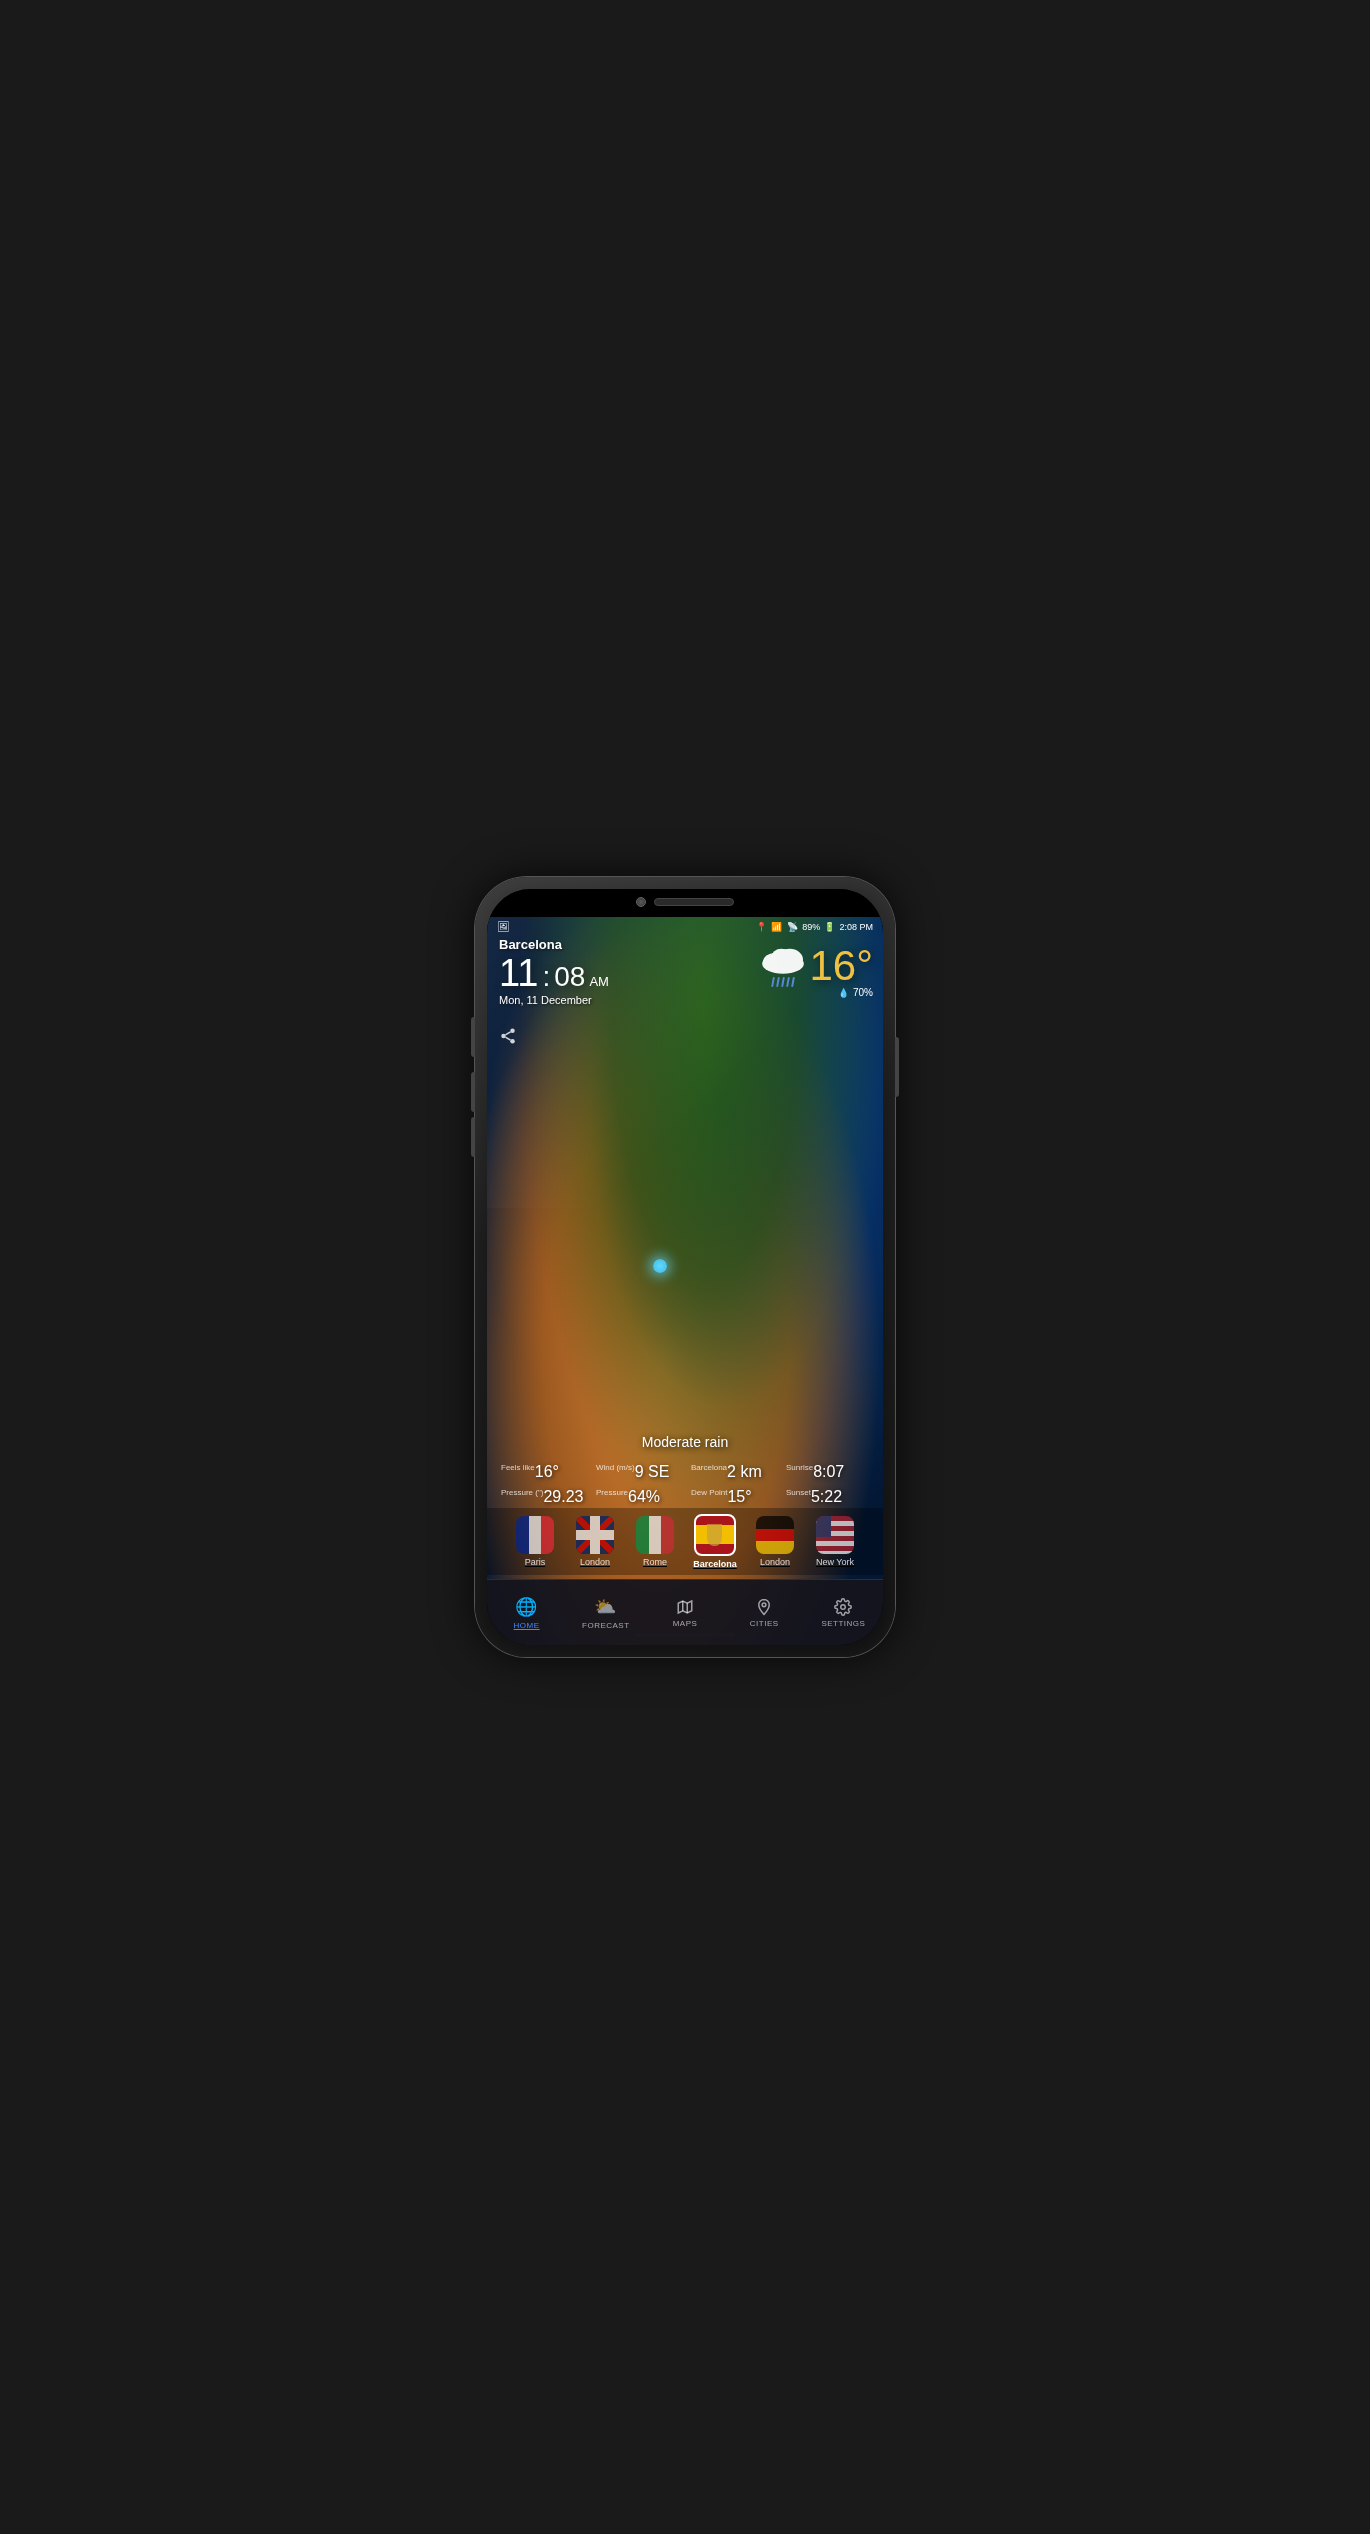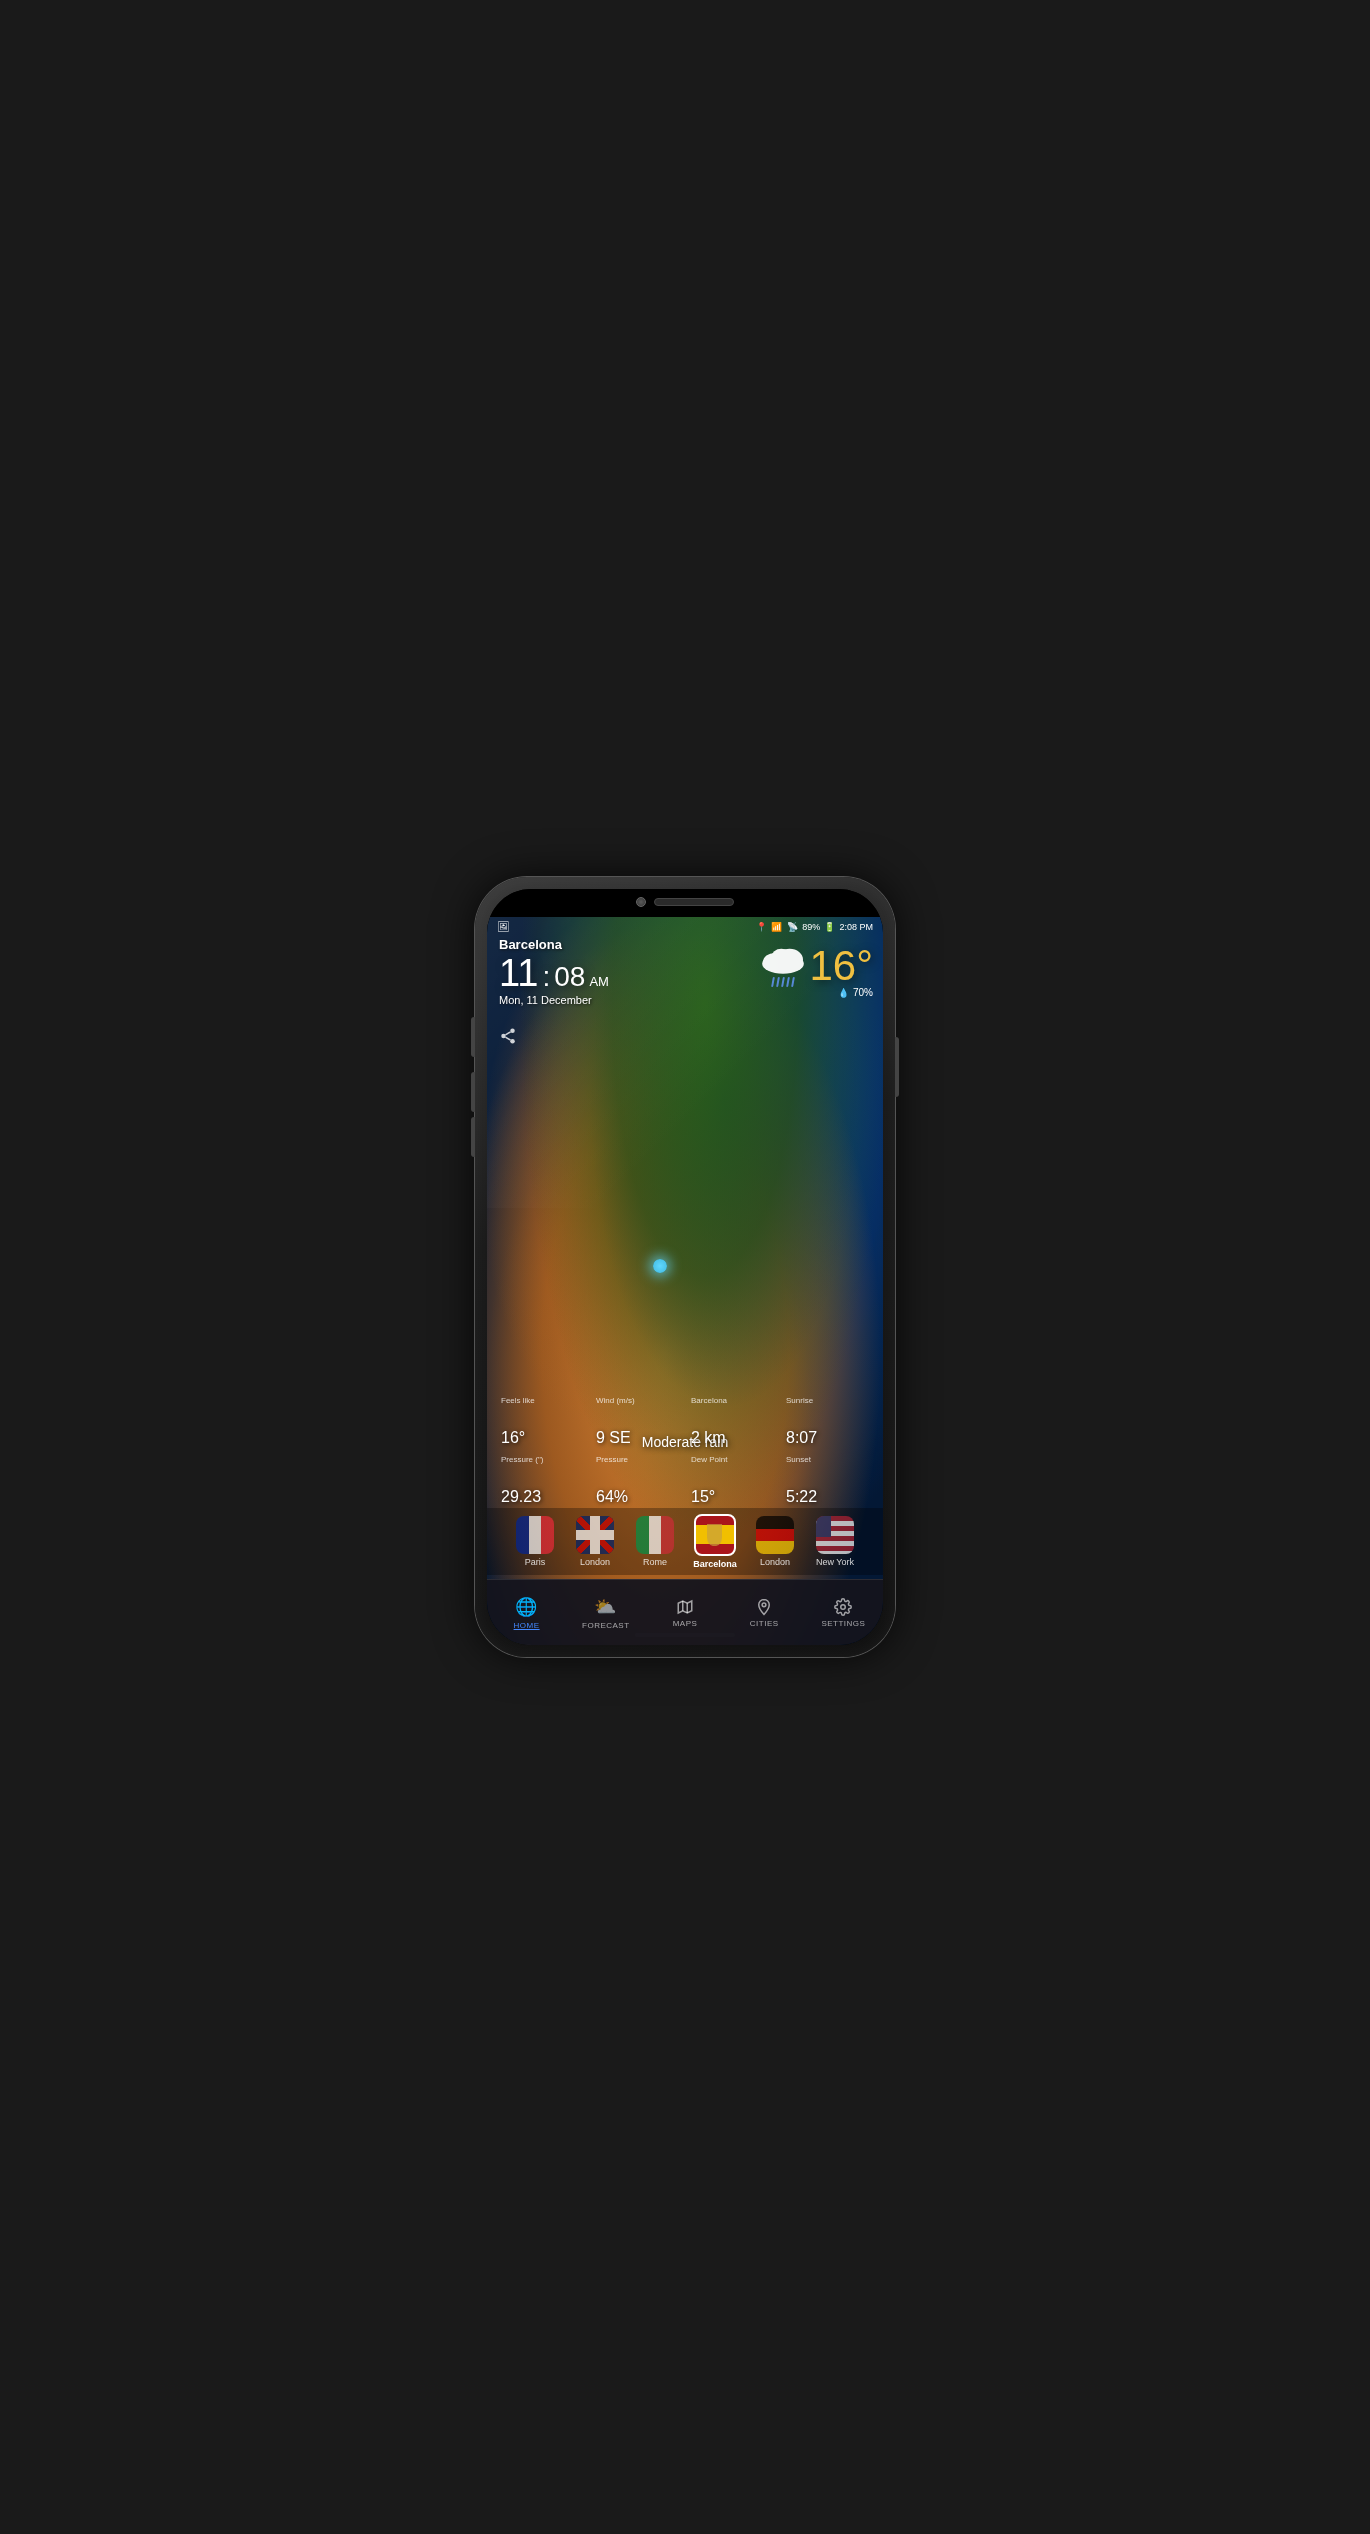--- a/index.html
+++ b/index.html
@@ -319,23 +319,22 @@
       left: 0;
       right: 0;
       display: grid;
       grid-template-columns: 1fr 1fr 1fr 1fr;
       padding: 0 8px;
       z-index: 5;
     }
 
     .stat-item {
       display: flex;
-      flex-direction: column;
+      flex-direction: row;
       padding: 4px 6px;
-      gap: 24px;
     }
 
     .stat-label {
       color: rgba(255,255,255,0.75);
       font-size: 8px;
       line-height: 1.2;
     }
 
     .stat-value {
       color: white;
@@ -352,20 +351,21 @@
       left: 0;
       right: 0;
       display: flex;
       align-items: center;
       justify-content: center;
       gap: 8px;
       padding: 6px 8px;
       background: rgba(0,0,0,0.3);
       z-index: 5;
       overflow: hidden;
+      text-decoration: underline;
     }
 
     .city-item {
       display: flex;
       flex-direction: column;
       align-items: center;
       gap: 3px;
       min-width: 52px;
     }
 

